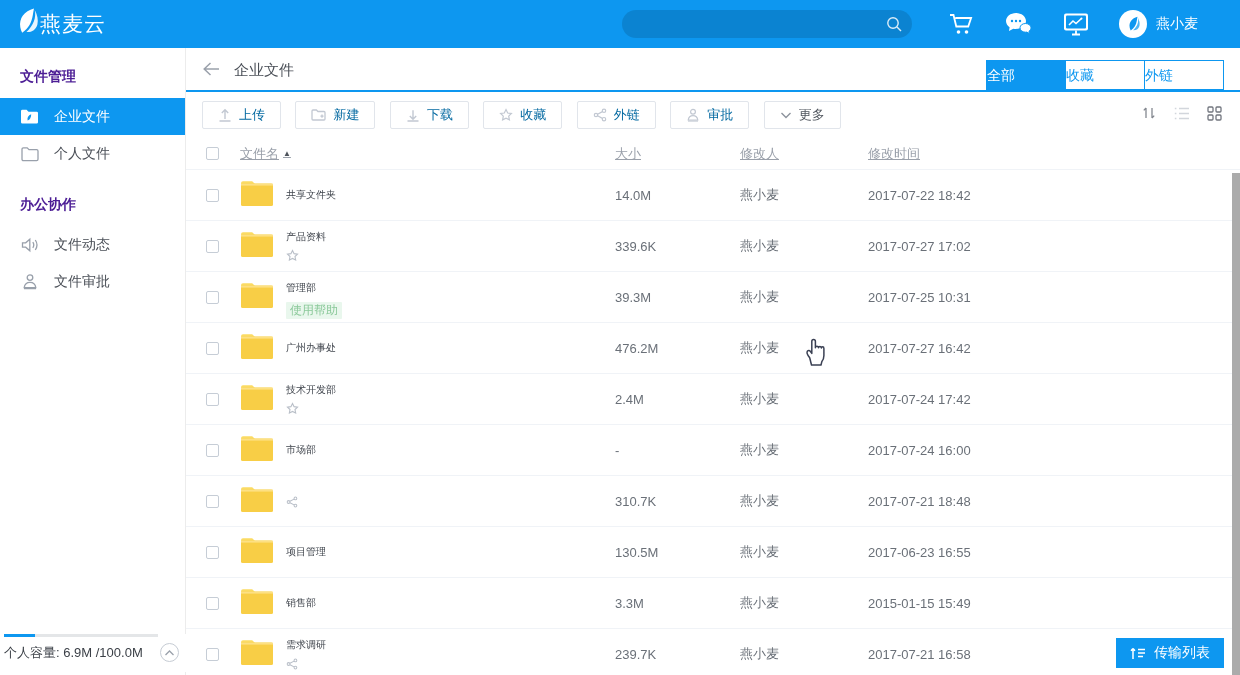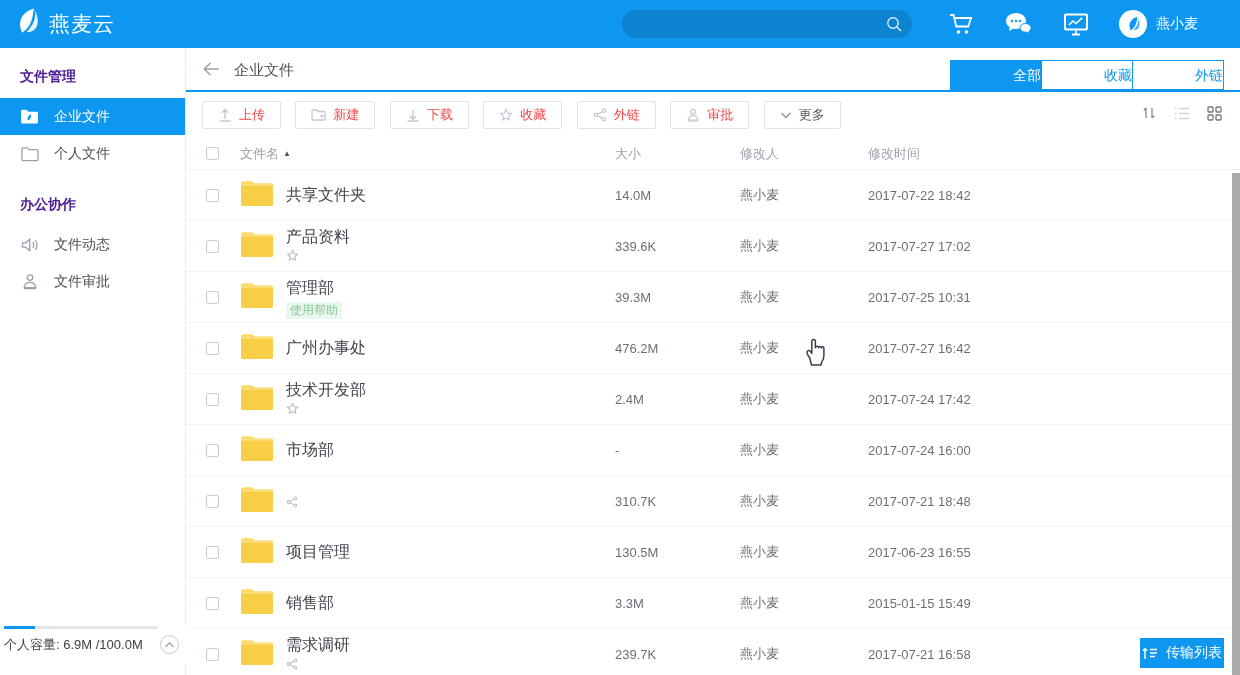--- a/index.html
+++ b/index.html
@@ -5,74 +5,74 @@
   * { margin:0; padding:0; box-sizing:border-box; }
   html,body { width:1240px; height:675px; }
   body {
     position:relative; overflow:hidden; background:#fff;
     font-family:"Liberation Sans","DejaVu Sans",sans-serif;
     -webkit-font-smoothing:antialiased;
   }
 
   
   .hdr { position:absolute; left:0; top:0; width:1240px; height:48px; background:#0d97f0; z-index:6; }
-  .logo { position:absolute; left:14px; top:7px; height:34px; display:flex; align-items:center; gap:9px; color:#fff; font-size:21px; letter-spacing:1px; cursor:pointer; }
+  .logo { position:absolute; left:14px; top:7px; height:34px; display:flex; align-items:center; color:#fff; font-size:21px; letter-spacing:1px; cursor:pointer; }
   .search { position:absolute; left:622px; top:10px; width:290px; height:28px; border-radius:14px; background:rgba(0,0,0,0.13); }
   .search input { position:absolute; inset:0; background:transparent; border:none; outline:none; color:#fff; font-size:13px; padding:0 34px 0 14px; }
   .search .mag { position:absolute; right:9px; top:5px; }
   .hdr-right { position:absolute; right:0; top:0; height:48px; display:flex; align-items:center; padding-right:42px; }
   .hicon { width:27px; height:26px; margin-left:30px; cursor:pointer; display:flex; align-items:center; justify-content:center; }
   .avatar { width:28px; height:28px; border-radius:50%; background:#fff; margin-left:30px; display:flex; align-items:center; justify-content:center; cursor:pointer; }
   .uname { color:#fff; font-size:14px; margin-left:9px; cursor:pointer; }
 
   
   .side { position:absolute; left:0; top:48px; bottom:0; width:186px; background:#fff; border-right:1px solid #ececec; z-index:5; }
   .sec-label { padding:20px 0 12px 20px; font-weight:bold; font-size:14px; color:#4c1d95; }
   .sec-label.second { padding-top:24px; }
   .side-item { height:37px; display:flex; align-items:center; padding-left:20px; gap:15px; font-size:14px; color:#4a4f57; cursor:pointer; }
   .side-item .si { width:19px; height:17px; display:flex; align-items:center; justify-content:center; }
   .side-item.active { background:#0d97f0; color:#fff; }
-  .cap { position:absolute; left:0; bottom:11px; width:186px; padding:0 0 10px 0; background:#fff; }
+  .cap { position:absolute; left:0; bottom:3px; width:186px; padding:0 0 10px 0; background:#fff; }
   .cap-bar { margin:0 28px 7px 4px; height:3px; background:#e4e6e8; }
   .cap-fill { height:3px; background:#0d97f0; }
   .cap-text { font-size:13px; color:#3a3f46; padding-left:4px; white-space:nowrap; }
   .cap-circle { position:absolute; right:7px; bottom:10px; width:19px; height:19px; border:1px solid #c6ccd4; border-radius:50%; background:#fff; display:flex; align-items:center; justify-content:center; cursor:pointer; }
 
   
   .main { position:absolute; left:186px; top:48px; right:0; bottom:0; background:#fff; }
   .crumb { position:relative; height:44px; border-bottom:2px solid #0d97f0; background:#fff; }
   .back { position:absolute; left:16px; top:13px; cursor:pointer; }
   .crumb-title { position:absolute; left:48px; top:13px; font-size:15px; color:#4a4f57; }
   .tabs { position:absolute; right:16px; bottom:0; display:flex; }
-  .tab { width:92px; height:30px; line-height:28px; text-align:right; font-size:14px; color:#0d97f0; background:#fff; border:1px solid #0d97f0; margin-left:-1px; cursor:pointer; }
+  .tab { width:80px; height:30px; line-height:28px; text-align:left; font-size:14px; color:#0d97f0; background:#fff; border:1px solid #0d97f0; margin-left:-1px; cursor:pointer; }
   .tab.active { background:#0d97f0; color:#fff; }
 
   .toolbar { position:relative; height:46px; padding:9px 0 0 16px; }
-  .tbtn { display:inline-flex; align-items:center; gap:7px; height:28px; padding:0 15px; border:1px solid #e1e5eb; border-radius:2px; font-size:13px; color:#ef4444; background:#fff; margin-right:10px; cursor:pointer; vertical-align:top; }
+  .tbtn { display:inline-flex; align-items:center; gap:7px; height:28px; padding:0 15px; border:1px solid #e1e5eb; border-radius:2px; font-size:13px; color:#0369a1; background:#fff; margin-right:10px; cursor:pointer; vertical-align:top; }
   .tbtn.more { color:#50565e; }
   .view-icons { position:absolute; right:18px; top:13px; display:flex; align-items:center; gap:17px; }
   .view-icons > span { cursor:pointer; display:flex; }
 
-  .thead { height:32px; display:grid; grid-template-columns:34px 46px 329px 125px 128px 1fr; align-items:center; padding-left:20px; font-size:13px; color:#9aa0aa; border-bottom:1px solid #f0f3f7; }
+  .thead { height:32px; display:grid; grid-template-columns:34px 46px 329px 125px 128px 1fr; align-items:center; padding-left:20px; font-size:13px; color:#9aa0aa; border-bottom:1px solid #f0f3f7;text-decoration:underline; }
   .thead .hname { grid-column:2 / 4; display:flex; align-items:center; gap:4px; cursor:pointer; }
   .caret { font-size:8px; color:#4e545c; line-height:1; }
 
   .cb { width:13px; height:13px; border:1px solid #c6cdd6; border-radius:2px; background:#fff; display:inline-block; cursor:pointer; }
 
   .row { height:51px; display:grid; grid-template-columns:34px 46px 329px 125px 128px 1fr; align-items:center; padding-left:20px; border-bottom:1px solid #f0f3f7; cursor:pointer; }
   .ncell { display:flex; flex-direction:column; justify-content:center; }
-  .fname { font-size:16px; color:#41464e; line-height:18px; }
+  .fname { font-size:10px; color:#41464e; line-height:18px; }
   .badges { display:none; height:17px; margin-top:1px; align-items:center; }
   .row.has-badge .badges { display:flex; }
   .b-star, .b-share { display:none; }
   .b-tag { display:none; font-size:12px; color:#8bc99a; background:#e9f7ed; padding:0 4px; line-height:17px; border-radius:1px; }
   .csize, .cmod, .ctime { font-size:13px; color:#6a7078; }
 
   .scrollbar { position:absolute; right:0; top:125px; bottom:0; width:8px; background:#ababab; cursor:pointer; z-index:4; }
-  .transfer { position:absolute; right:16px; bottom:7px; height:30px; background:#0d97f0; color:#fff; border:none; display:flex; align-items:center; gap:8px; padding:0 2px; font-size:14px; cursor:pointer; z-index:7; }
+  .transfer { position:absolute; right:16px; bottom:7px; height:30px; background:#0d97f0; color:#fff; border:none; display:flex; align-items:center; gap:8px; padding:0 14px; font-size:14px; cursor:pointer; z-index:7; }
   .cursor { position:absolute; left:803px; top:337px; z-index:99; pointer-events:none; }
 </style>
 </head>
 <body>
 
 <div class="hdr">
   <div class="logo">
     <span>
       <svg width="26" height="30" viewBox="0 0 28 32">
         <path fill="#fff" d="M21.5 1.5C11 4.5 5.2 12 6.8 21.7c.3 2 1 4 2 5.8C15.5 23 19 16.5 20.2 9c.4-2.4.8-5 1.3-7.5z"></path>

